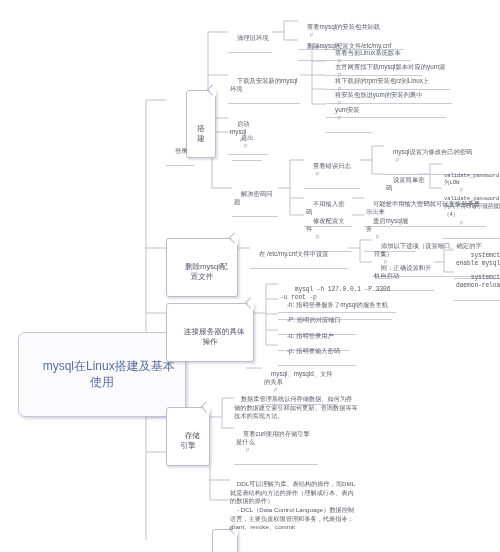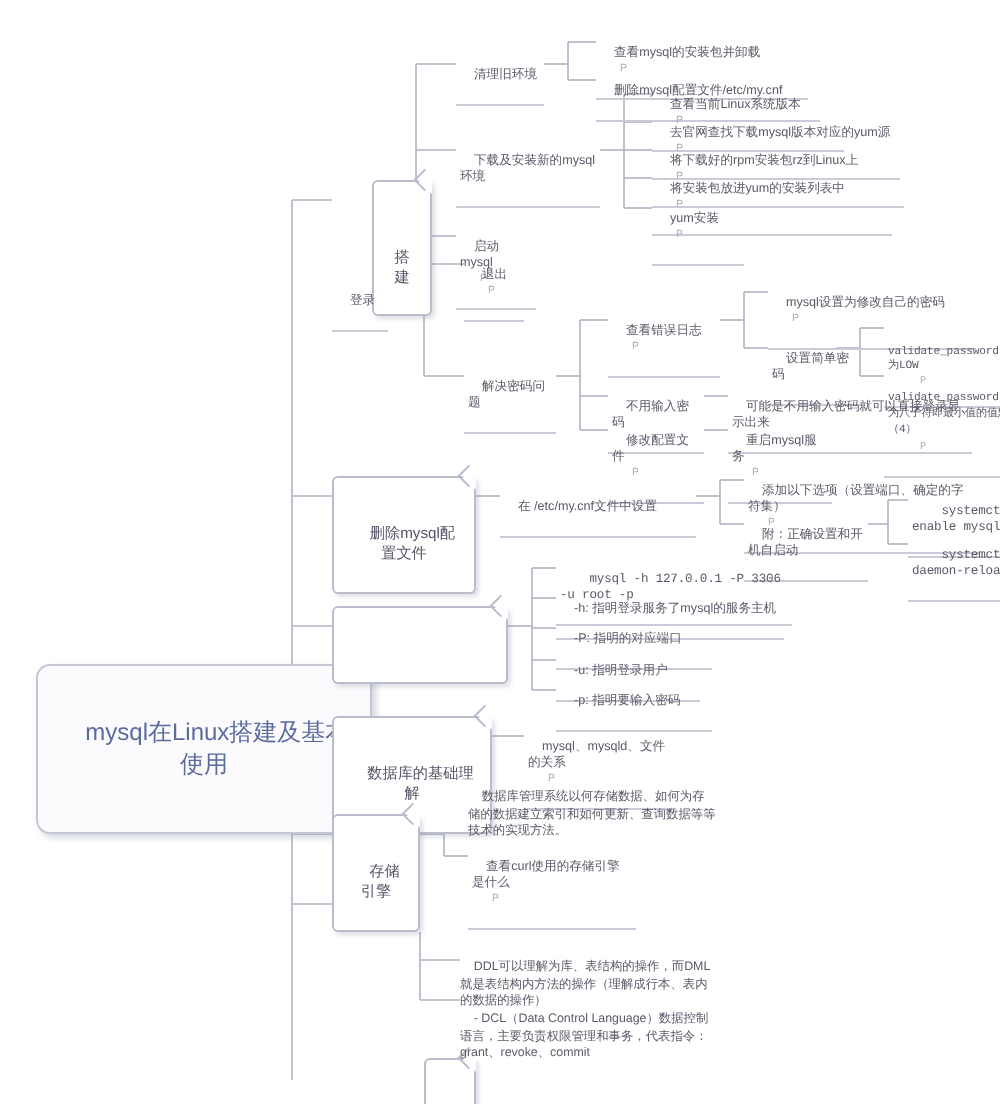--- a/index.html
+++ b/index.html
@@ -219,26 +219,23 @@
     <span>搭建</span>
   </div>
 
   <div class="node boxed" style="left:166px; top:238px; width:72px;">
     <span class="fold"></span>
     <span>删除mysql配置文件</span>
   </div>
 
   <div class="node boxed" style="left:166px; top:303px; width:88px;">
     <span class="fold"></span>
-  </div>
-
-  <div class="node boxed" style="left:166px; top:358px; width:80px;">
-    <span class="fold"></span>
-    <span>数据库的基础理解</span>
-  </div>
+    <span>连接服务器的具体操作</span>
+  </div>
+
 
   <div class="node boxed" style="left:166px; top:407px; width:44px;">
     <span class="fold"></span>
     <span>存储引擎</span>
   </div>
 
 
   <div class="node boxed" style="left:212px; top:529px; width:26px;">
     <span class="fold"></span>
     

